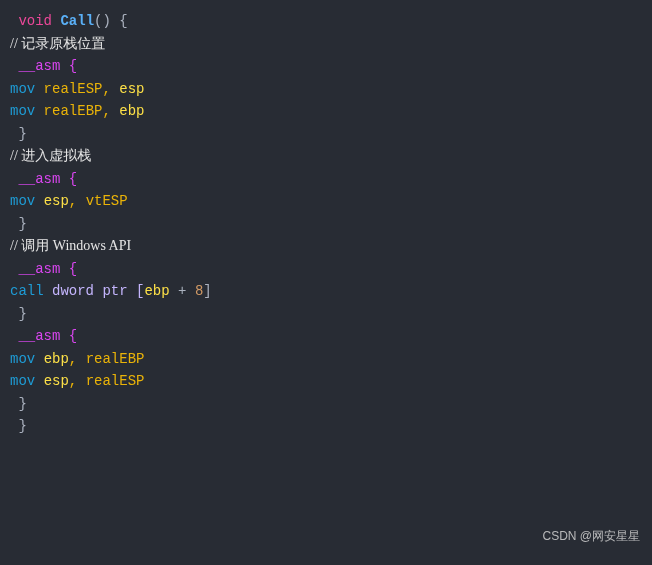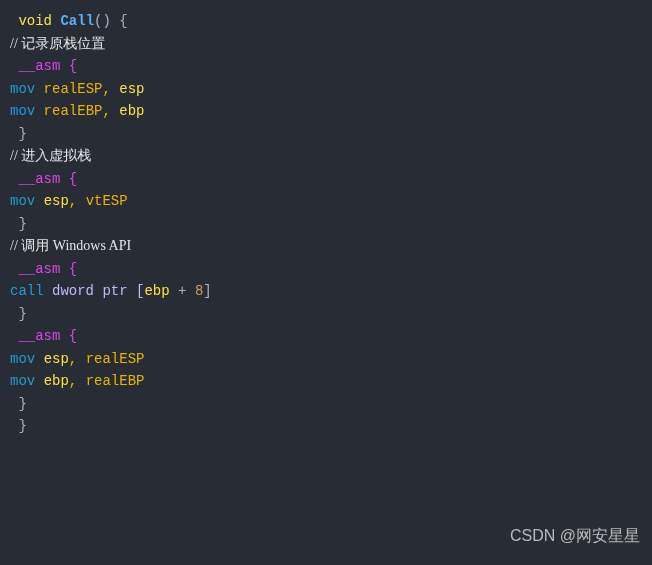--- a/index.html
+++ b/index.html
@@ -15,38 +15,38 @@
       color: #abb2bf;
       width: 652px;
       height: 565px;
       padding: 10px;
       position: relative;
       overflow: hidden;
     }
     .code-line {
       white-space: pre;
     }
-    .keyword-type { color: #fde047; }
+    .keyword-type { color: #ec4899; }
     .func-name { color: #5ab0f7; font-weight: bold; }
     .punct { color: #abb2bf; }
     .comment { color: #e5e5e5; font-family: Liberation Serif, serif; }
     .asm-keyword { color: #d946ef; }
     .mov { color: #1e9cd6; }
     .call { color: #1e9cd6; }
     .reg { color: #fde047; }
     .var { color: #eab308; }
     .dword { color: #c4b5fd; }
     .num { color: #d19a66; }
     .bracket { color: #abb2bf; }
     .watermark {
       position: absolute;
       bottom: 18px;
       right: 12px;
       color: #cccccc;
-      font-size: 16px;
+      font-size: 12px;
       font-family: sans-serif;
       opacity: 0.88;
     }
   </style>
 </head>
 <body>
 
 <div>
   <div class="code-line"><span class="keyword-type"> void </span><span class="func-name">Call</span><span class="punct">() {</span></div>
   <div class="code-line"><span class="comment">// 记录原栈位置</span></div>
@@ -59,19 +59,19 @@
   <div class="code-line"><span class="asm-keyword"> __asm {</span></div>
   <div class="code-line"><span class="mov">mov</span><span> </span><span class="reg">esp</span><span class="var">, vtESP</span></div>
   <div class="code-line"><span class="punct"> }</span></div>
   <div class="code-line"><span></span></div>
   <div class="code-line"><span class="comment">// 调用 Windows API</span></div>
   <div class="code-line"><span class="asm-keyword"> __asm {</span></div>
   <div class="code-line"><span class="call">call</span><span class="dword"> dword ptr [</span><span class="reg">ebp</span><span class="punct"> + </span><span class="num">8</span><span class="bracket">]</span></div>
   <div class="code-line"><span class="punct"> }</span></div>
   <div class="code-line"><span></span></div>
   <div class="code-line"><span class="asm-keyword"> __asm {</span></div>
+  <div class="code-line"><span class="mov">mov</span><span> </span><span class="reg">ebp</span><span class="var">, realEBP</span></div>
   <div class="code-line"><span class="mov">mov</span><span> </span><span class="reg">esp</span><span class="var">, realESP</span></div>
-  <div class="code-line"><span class="mov">mov</span><span> </span><span class="reg">ebp</span><span class="var">, realEBP</span></div>
   <div class="code-line"><span class="punct"> }</span></div>
   <div class="code-line"><span class="punct"> }</span></div>
 </div>
 
 <div class="watermark">CSDN @网安星星</div>
 
 </body></html>

